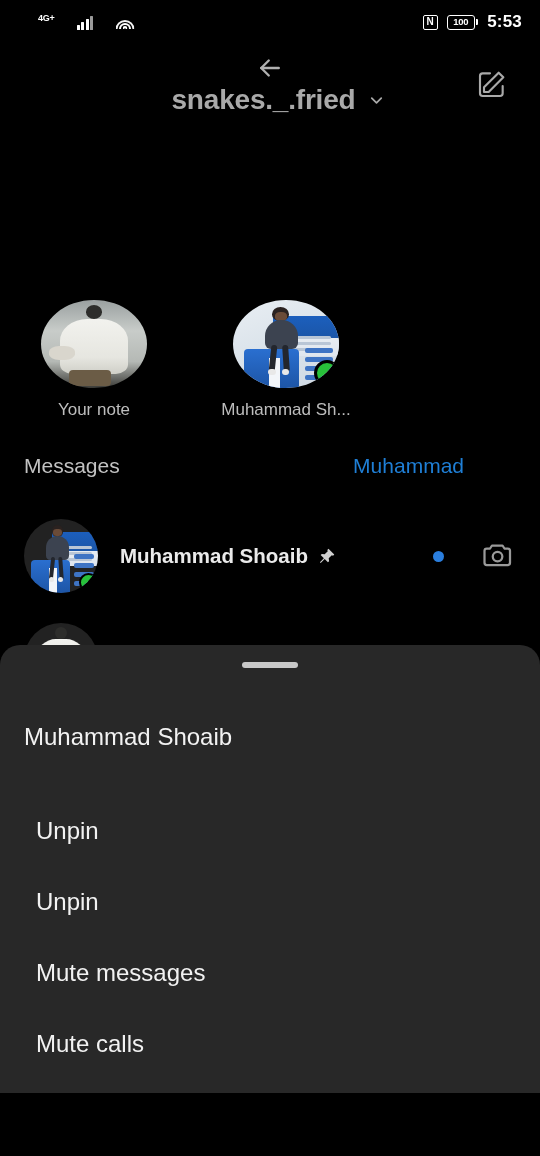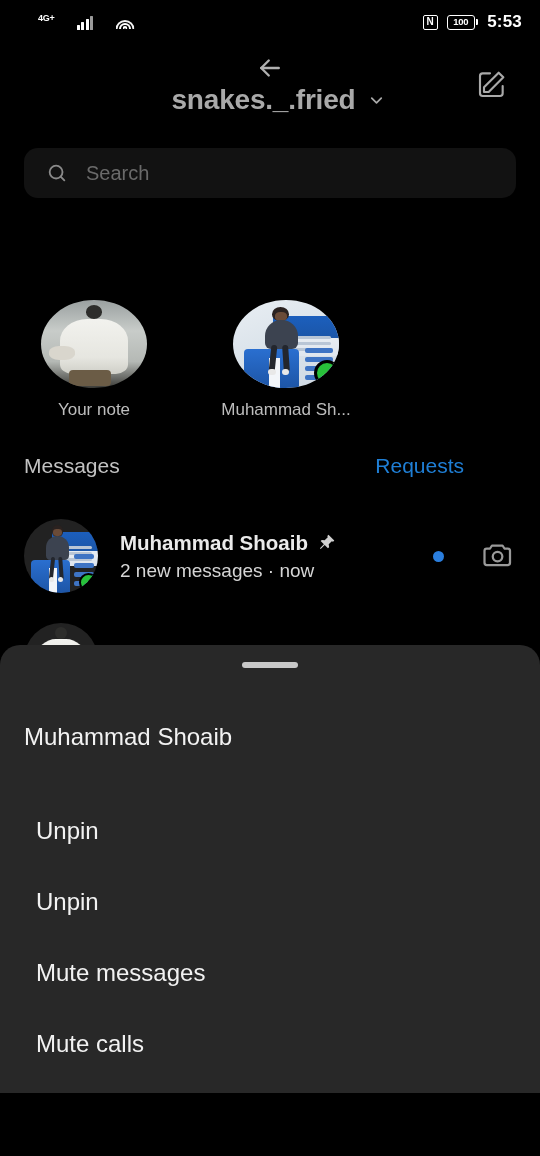--- a/index.html
+++ b/index.html
@@ -176,27 +176,20 @@
       </svg>
     </div>
     <div class="compose">
       <svg width="32" height="32" viewBox="0 0 24 24" fill="none" stroke="#a9a9a9" stroke-width="1.6" stroke-linecap="round" stroke-linejoin="round">
         <path d="M17 3.5l3.5 3.5L9.5 18H6v-3.5z"></path>
         <path d="M20 13.5V19a2 2 0 0 1-2 2H5a2 2 0 0 1-2-2V6a2 2 0 0 1 2-2h5.5"></path>
       </svg>
     </div>
   </div>
 
-  <div class="search">
-    <svg width="22" height="22" viewBox="0 0 24 24" fill="none" stroke="#8a8a8a" stroke-width="2" stroke-linecap="round">
-      <circle cx="11" cy="11" r="7"></circle>
-        <path d="M20 20l-4-4"></path>
-    </svg>
-    <span class="search-ph">Search</span>
-  </div>
 
   <div class="notes">
 
     <div class="note-cell">
       <div class="avatar av-note">
         <div class="n-person"></div>
           <div class="n-head"></div>
           <div class="n-arm"></div>
           <div class="n-base"></div>
       </div>
@@ -231,21 +224,21 @@
         </div>
         <div class="dot-online"></div>
       </div>
       <div class="note-label">Muhammad Sh...</div>
     </div>
 
   </div>
 
   <div class="msg-head">
     <span class="msg-title">Messages</span>
-    <span class="requests">Requests</span>
+    <span class="requests">Muhammad</span>
   </div>
 
   <div class="chat-row r2">
     <div class="chat-av av-note">
       <div class="n-person"></div>
         <div class="n-head"></div>
         <div class="n-base"></div>
     </div>
     <div class="chat-meta">
       <div class="chat-name-line">
@@ -283,25 +276,20 @@
       </div>
       <div class="dot-online"></div>
     </div>
     <div class="chat-meta">
       <div class="chat-name-line">
         <span class="chat-name">Muhammad Shoaib</span>
         <svg width="19" height="19" viewBox="0 0 24 24" fill="#d0d0d0">
           <path d="M14.5 2.2l7.3 7.3-1.5 1.5-1.6-.6-3.9 3.9.5 3.6-1.5 1.5-4.1-4.1-5 5-1-1 5-5-4.1-4.1L6.1 8.7l3.6.5 3.9-3.9-.6-1.6z"></path>
         </svg>
       </div>
-      <div class="chat-sub">
-        <span>2 new messages</span>
-        <span>·</span>
-        <span>now</span>
-      </div>
     </div>
     <div class="chat-right">
       <span class="unread"></span>
       <svg width="36" height="36" viewBox="0 0 24 24" fill="none" stroke="#9a9a9a" stroke-width="1.5" stroke-linecap="round" stroke-linejoin="round">
         <path d="M3 8.5A1.5 1.5 0 0 1 4.5 7h2.2l1.3-2h7l1.3 2h2.2A1.5 1.5 0 0 1 20 8.5v8A1.5 1.5 0 0 1 18.5 18h-14A1.5 1.5 0 0 1 3 16.5z"></path>
         <circle cx="11.7" cy="12.4" r="3.2"></circle>
       </svg>
     </div>
   </div>
 

